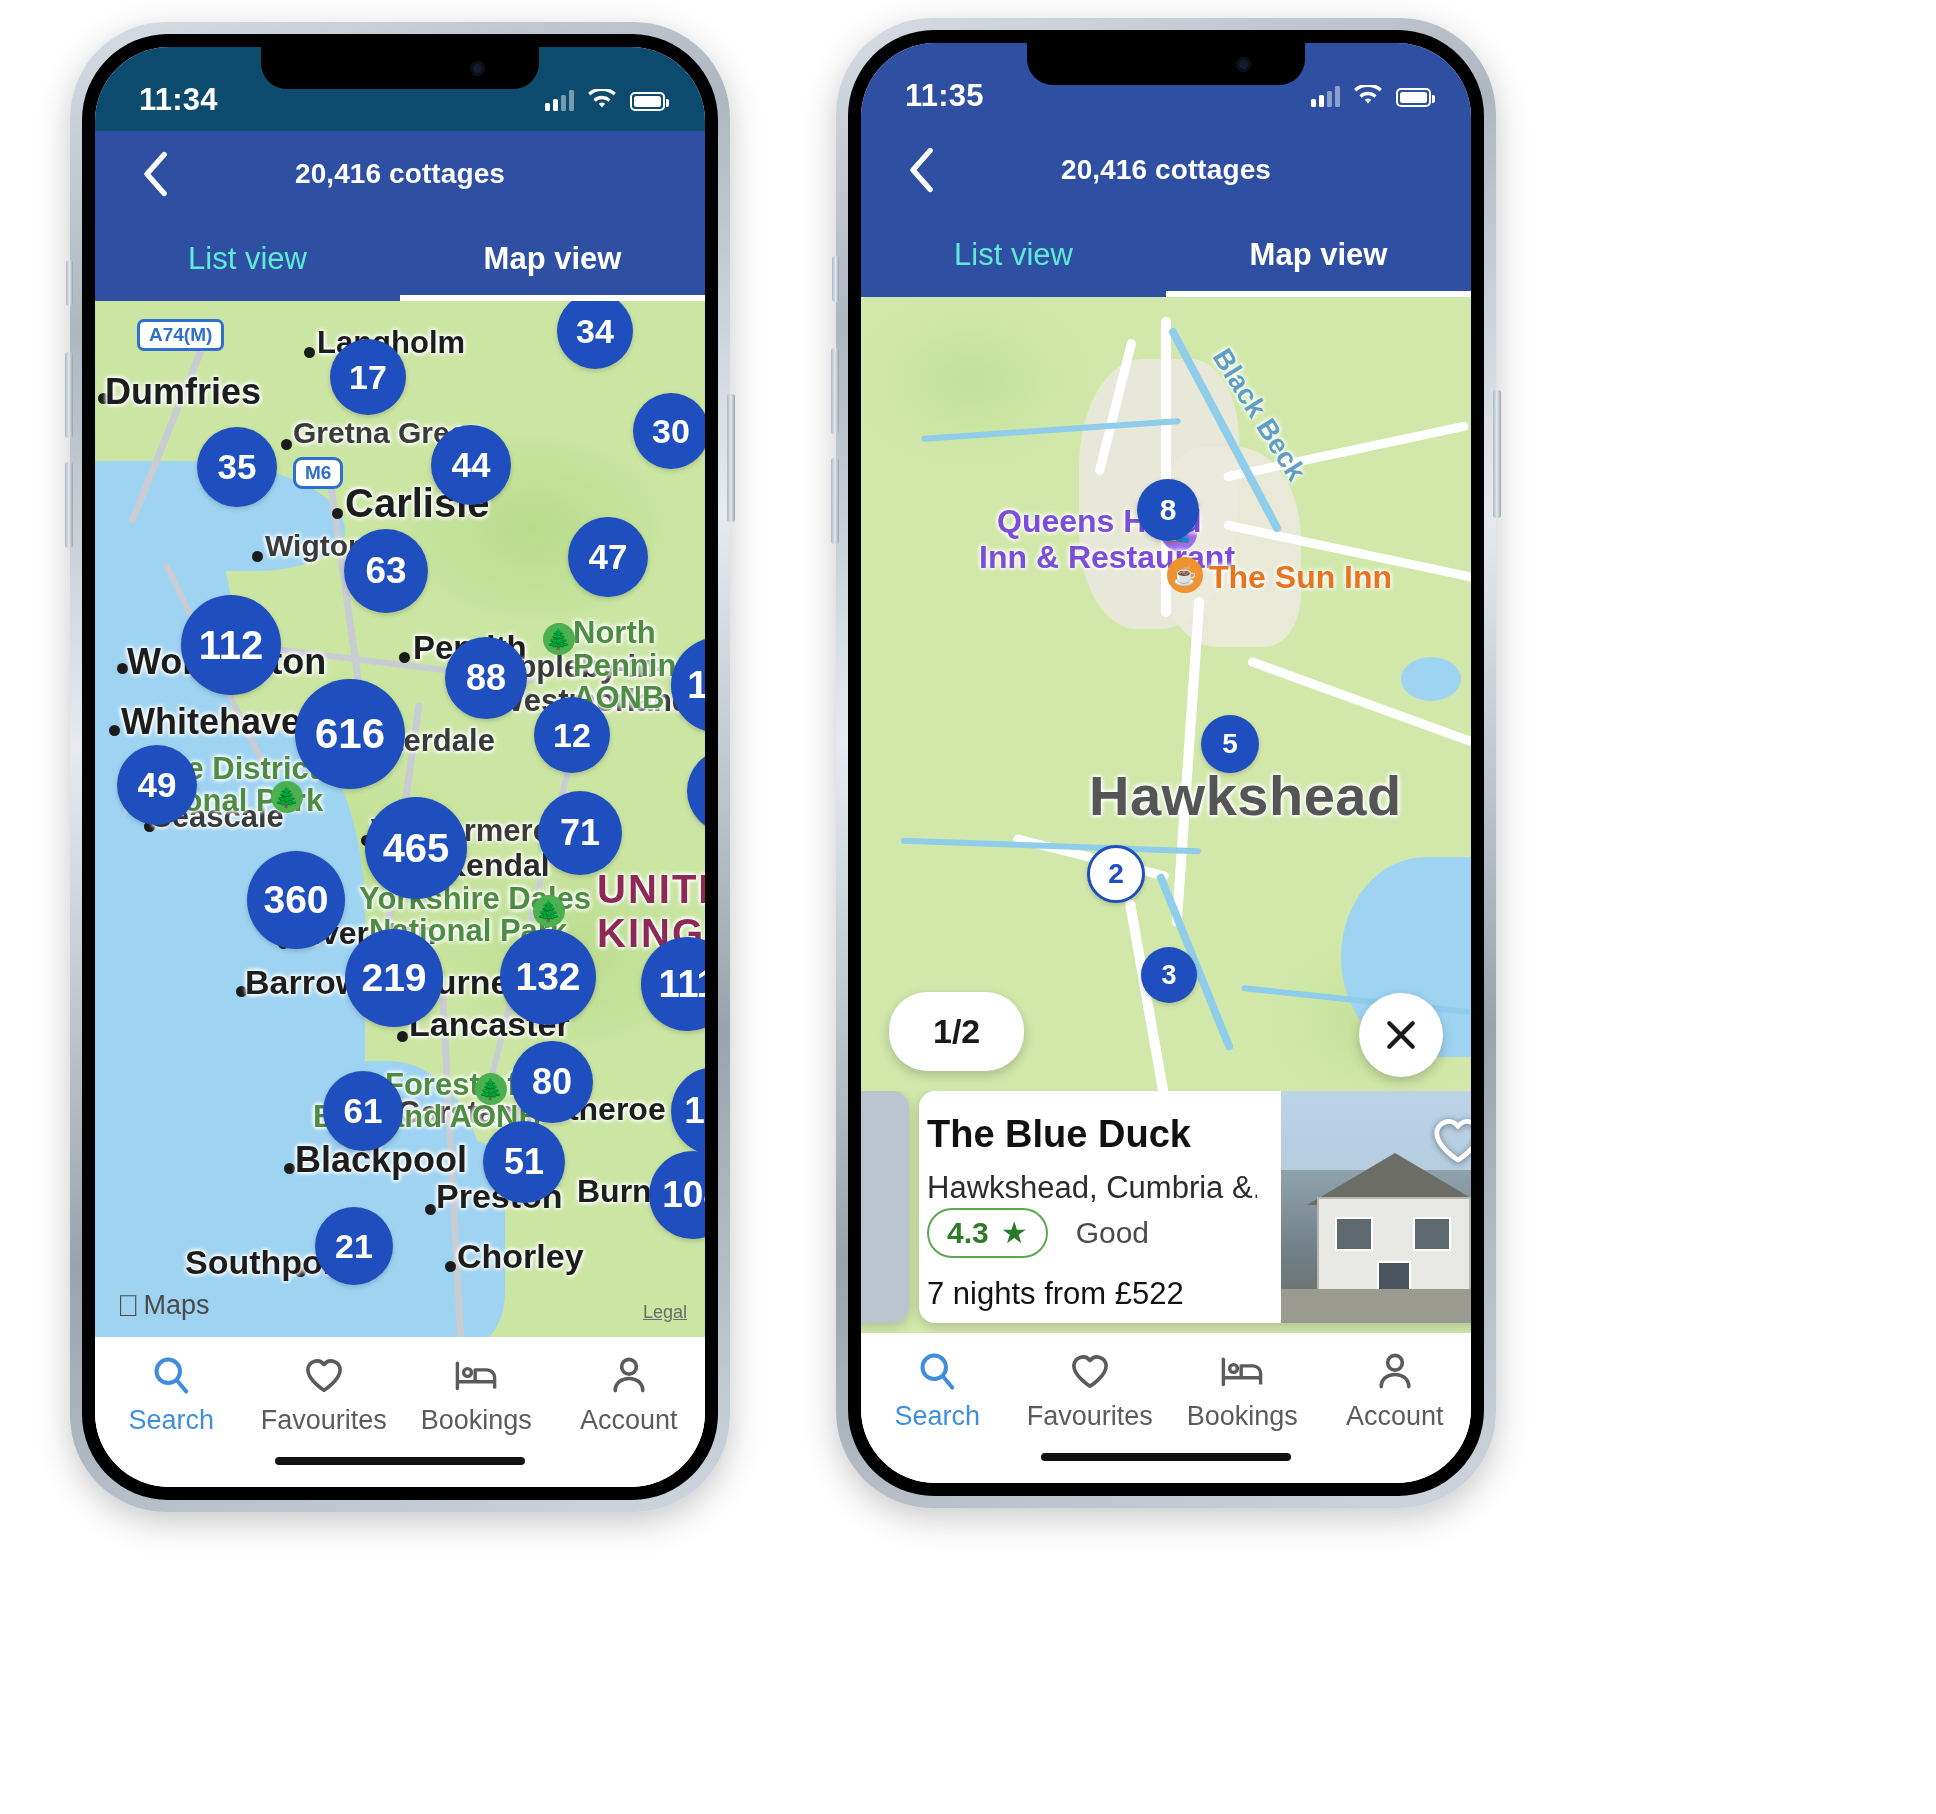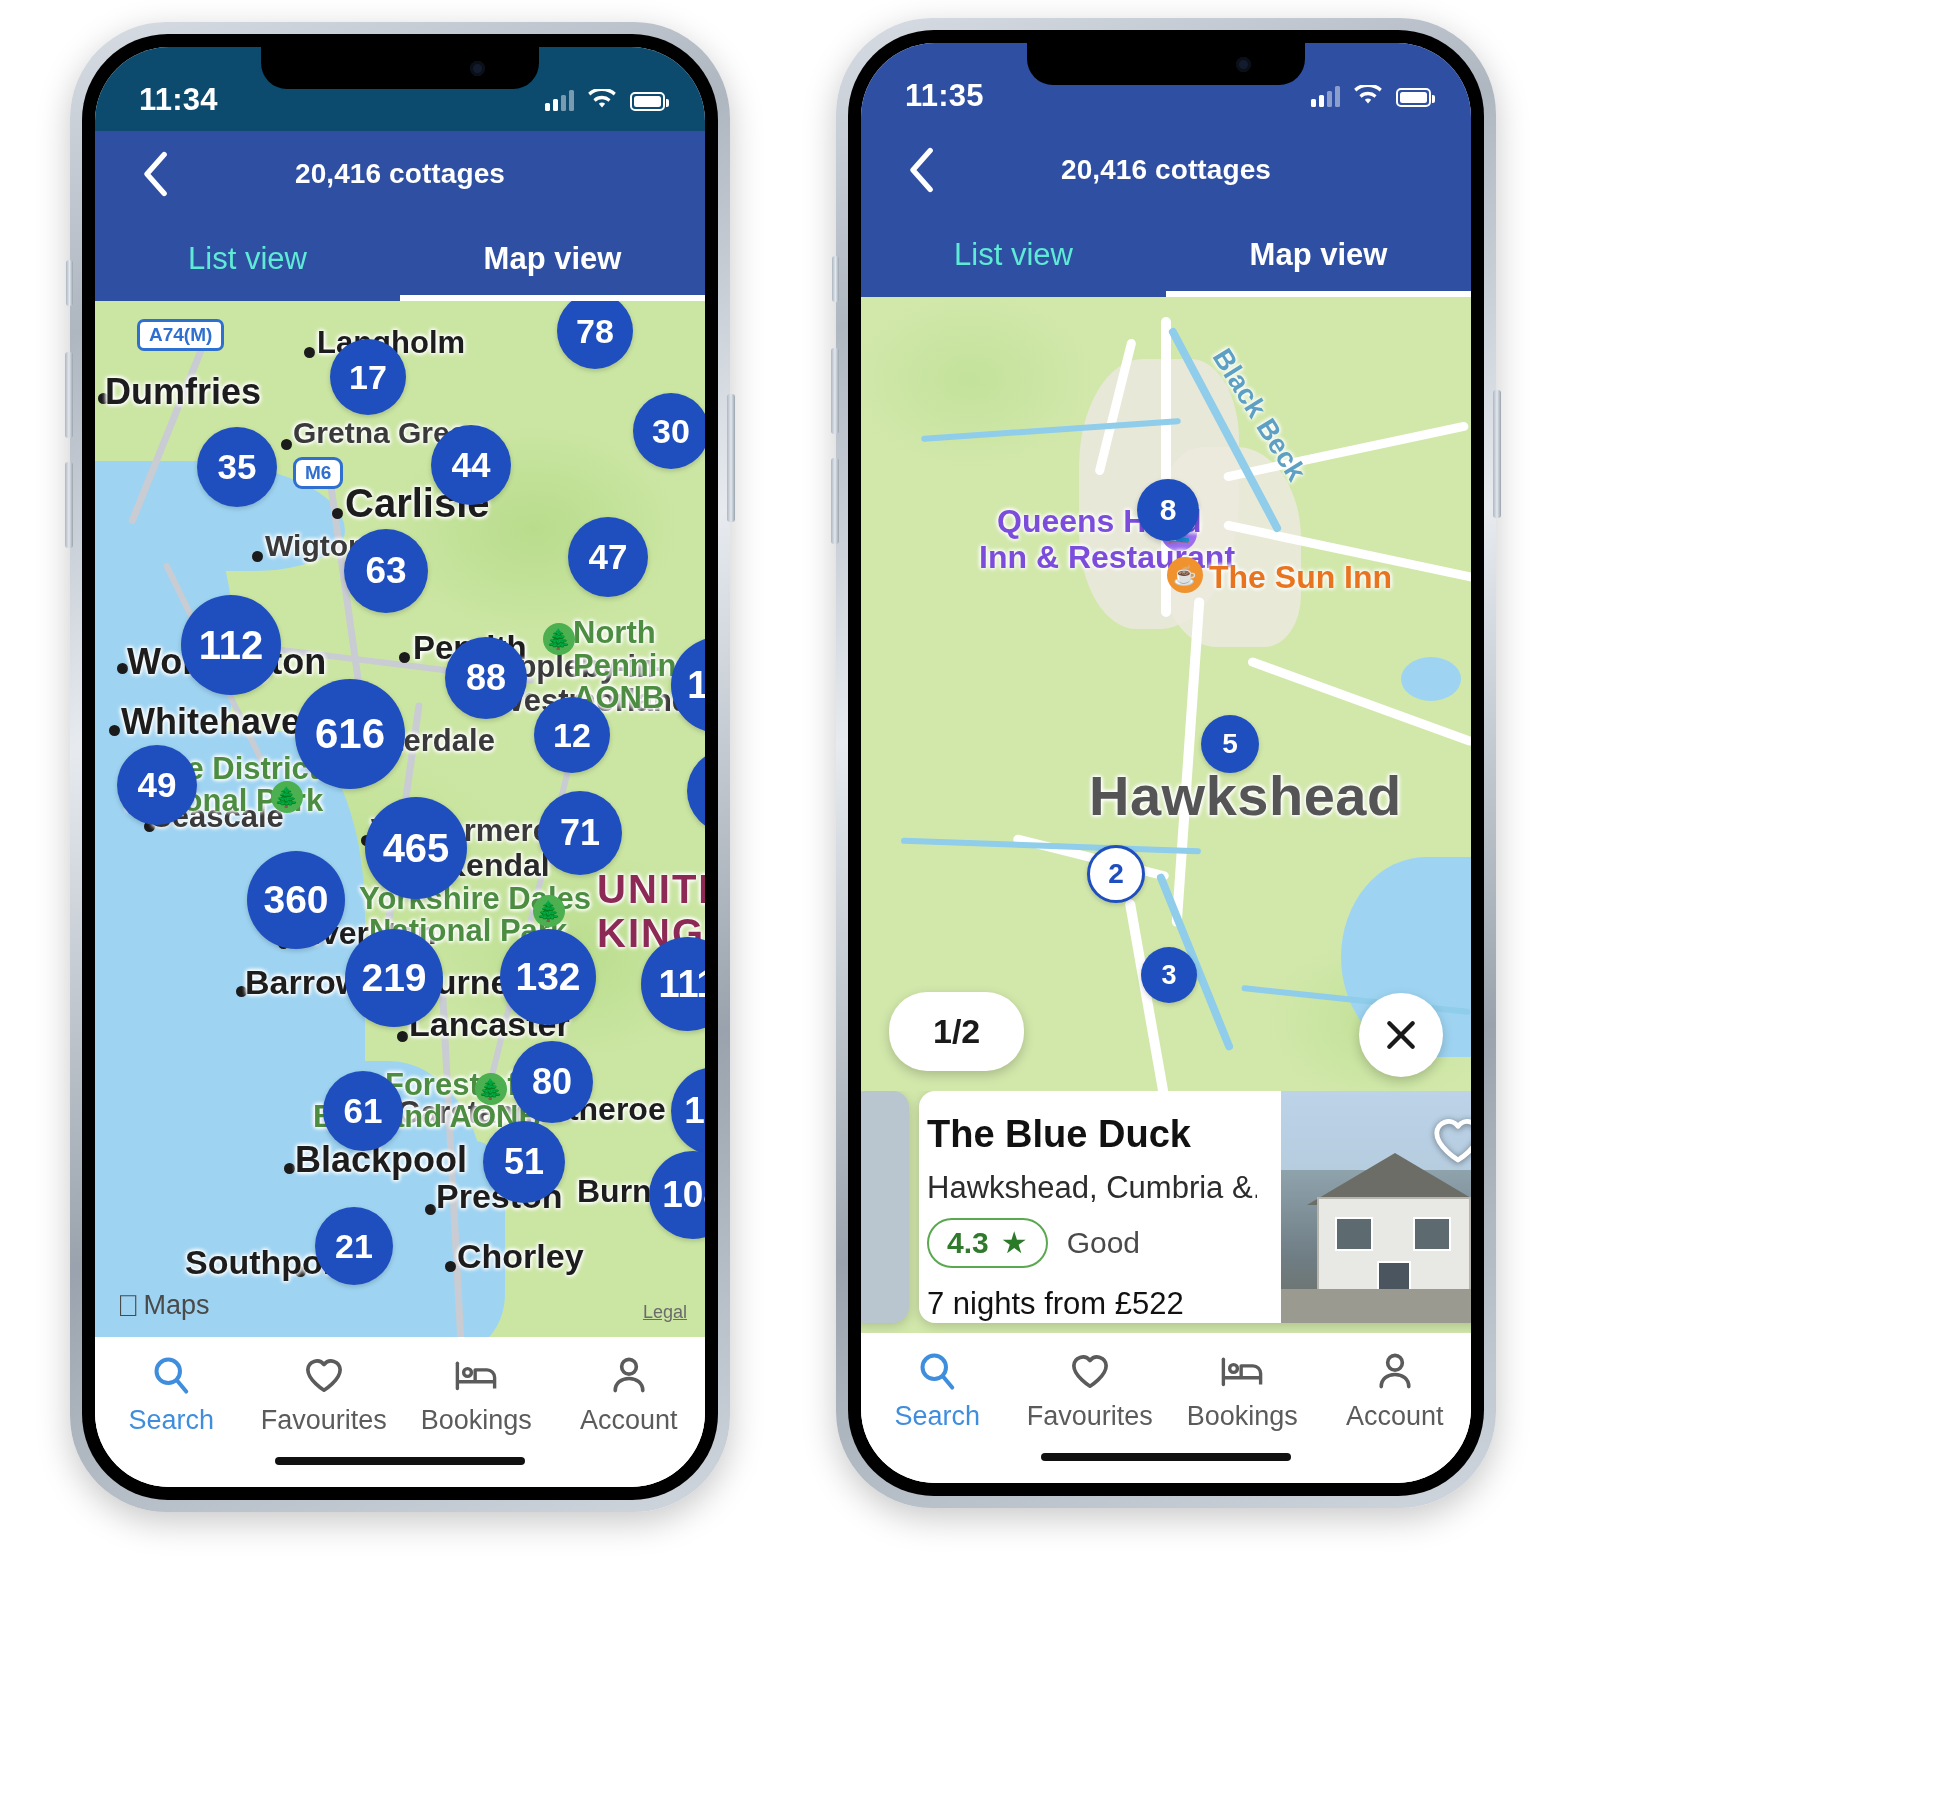--- a/index.html
+++ b/index.html
@@ -176,21 +176,21 @@
   }
   .card{
     background:#fff; border-radius:16px; display:flex; overflow:hidden;
     box-shadow:0 3px 12px rgba(0,0,0,.18); flex:0 0 auto; height:232px;
   }
   .card.prev{ width:60px; margin-left:-12px; background:#b9c6cf; border-radius:16px; }
   .card.main{ width:590px; margin-left:10px; }
   .card-body{ padding:22px 24px 18px 8px; flex:1; min-width:0; }
   .card-title{ font-size:38px; font-weight:700; color:#111; white-space:nowrap; overflow:hidden; }
   .card-loc{ font-size:31px; color:#2c2c2c; margin-top:14px; white-space:nowrap; overflow:hidden; }
-  .rating-row{ display:flex; align-items:center; gap:19px; margin-top:12px; }
+  .rating-row{ display:flex; align-items:center; gap:28px; margin-top:2px; }
   .rating-pill{
     display:flex; align-items:center; gap:12px;
     border:2px solid #5aa84f; border-radius:30px; padding:6px 18px;
   }
   .rating-pill .num{ font-size:30px; color:#2f7a2b; font-weight:600; }
   .rating-pill .star{ color:#2b7a2a; font-size:30px; line-height:1; }
   .rating-word{ font-size:30px; color:#4a4a4a; }
   .card-price{ font-size:31px; color:#111; margin-top:18px; }
   .card-photo{
     width:228px; flex:0 0 auto; position:relative;
@@ -343,21 +343,21 @@
           <div class="place park" style="left:218px;top:798px;font-size:31px;">Bowland AONB</div>
 
           <div class="parkico" style="left:176px;top:480px;">🌲</div>
           <div class="parkico" style="left:438px;top:594px;">🌲</div>
           <div class="parkico" style="left:448px;top:322px;">🌲</div>
           <div class="parkico" style="left:380px;top:772px;">🌲</div>
 
           <div class="place country" style="left:502px;top:566px;font-size:40px;">UNITED</div>
           <div class="place country" style="left:502px;top:610px;font-size:40px;">KINGDOM</div>
 
-          <div class="cluster" style="left:462px;top:-8px;width:76px;height:76px;font-size:34px;">78</div>
+          <div class="cluster" style="left:462px;top:-8px;width:76px;height:76px;font-size:34px;">34</div>
           <div class="cluster" style="left:235px;top:38px;width:76px;height:76px;font-size:34px;">17</div>
           <div class="cluster" style="left:538px;top:92px;width:76px;height:76px;font-size:34px;">30</div>
 
           <div class="cluster" style="left:102px;top:126px;width:80px;height:80px;font-size:35px;">35</div>
           <div class="cluster" style="left:336px;top:124px;width:80px;height:80px;font-size:35px;">44</div>
           <div class="cluster" style="left:473px;top:216px;width:80px;height:80px;font-size:35px;">47</div>
           <div class="cluster" style="left:249px;top:228px;width:84px;height:84px;font-size:37px;">63</div>
           <div class="cluster" style="left:86px;top:294px;width:100px;height:100px;font-size:40px;">112</div>
           <div class="cluster" style="left:350px;top:336px;width:82px;height:82px;font-size:36px;">88</div>
           <div class="cluster" style="left:576px;top:336px;width:96px;height:96px;font-size:38px;">121</div>

